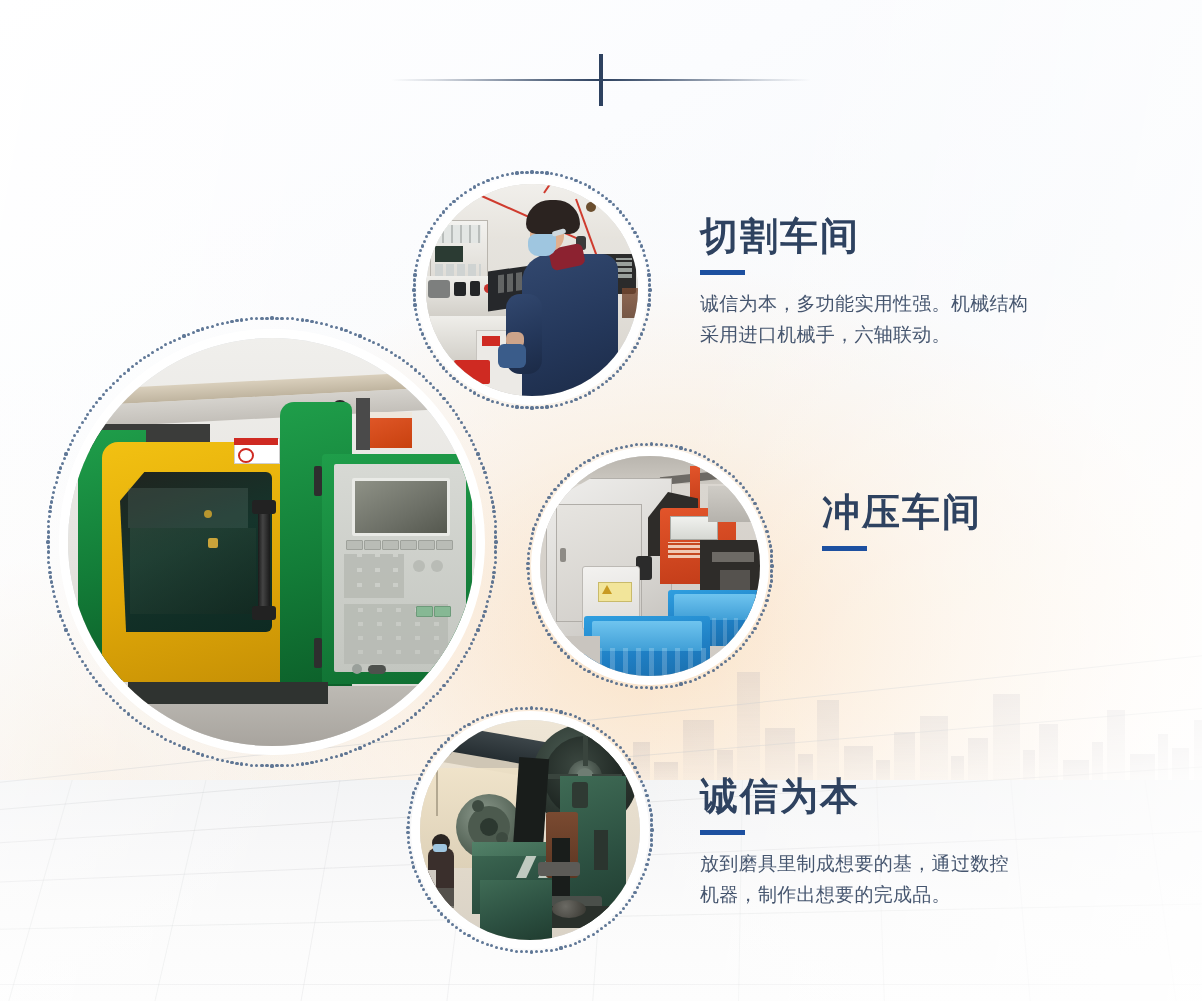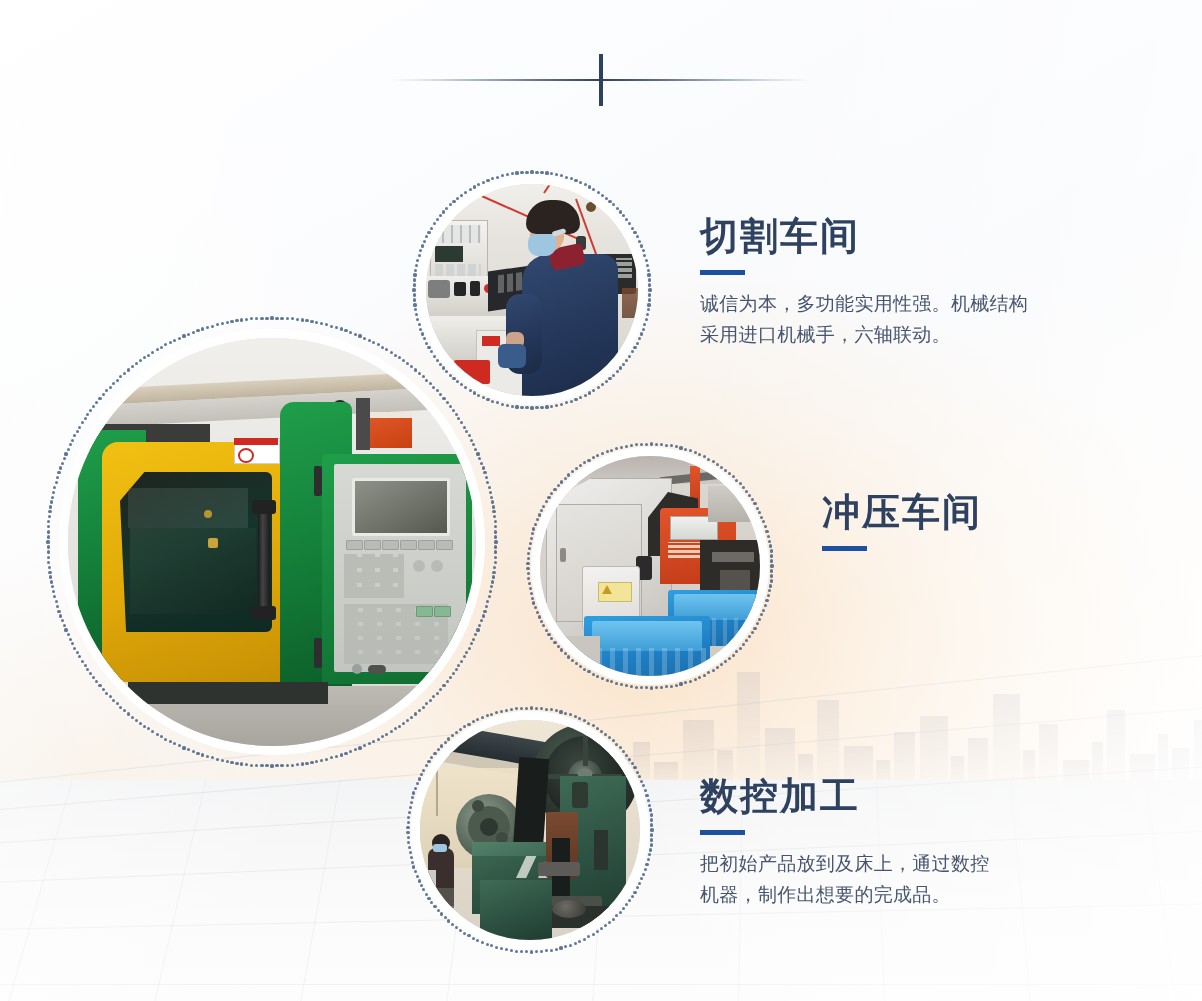--- a/index.html
+++ b/index.html
@@ -1204,19 +1204,19 @@
     <p>诚信为本，多功能实用性强。机械结构
 采用进口机械手，六轴联动。</p>
   </div>
 
   <div class="block" id="block-2">
     <h2>冲压车间</h2>
     <div class="underbar"></div>
   </div>
 
   <div class="block" id="block-3">
-    <h2>数控加工</h2>
+    <h2>诚信为本</h2>
     <div class="underbar"></div>
-    <p>把初始产品放到及床上，通过数控
+    <p>放到磨具里制成想要的基，通过数控
 机器，制作出想要的完成品。</p>
   </div>
 
 </div>
 
 </body></html>

